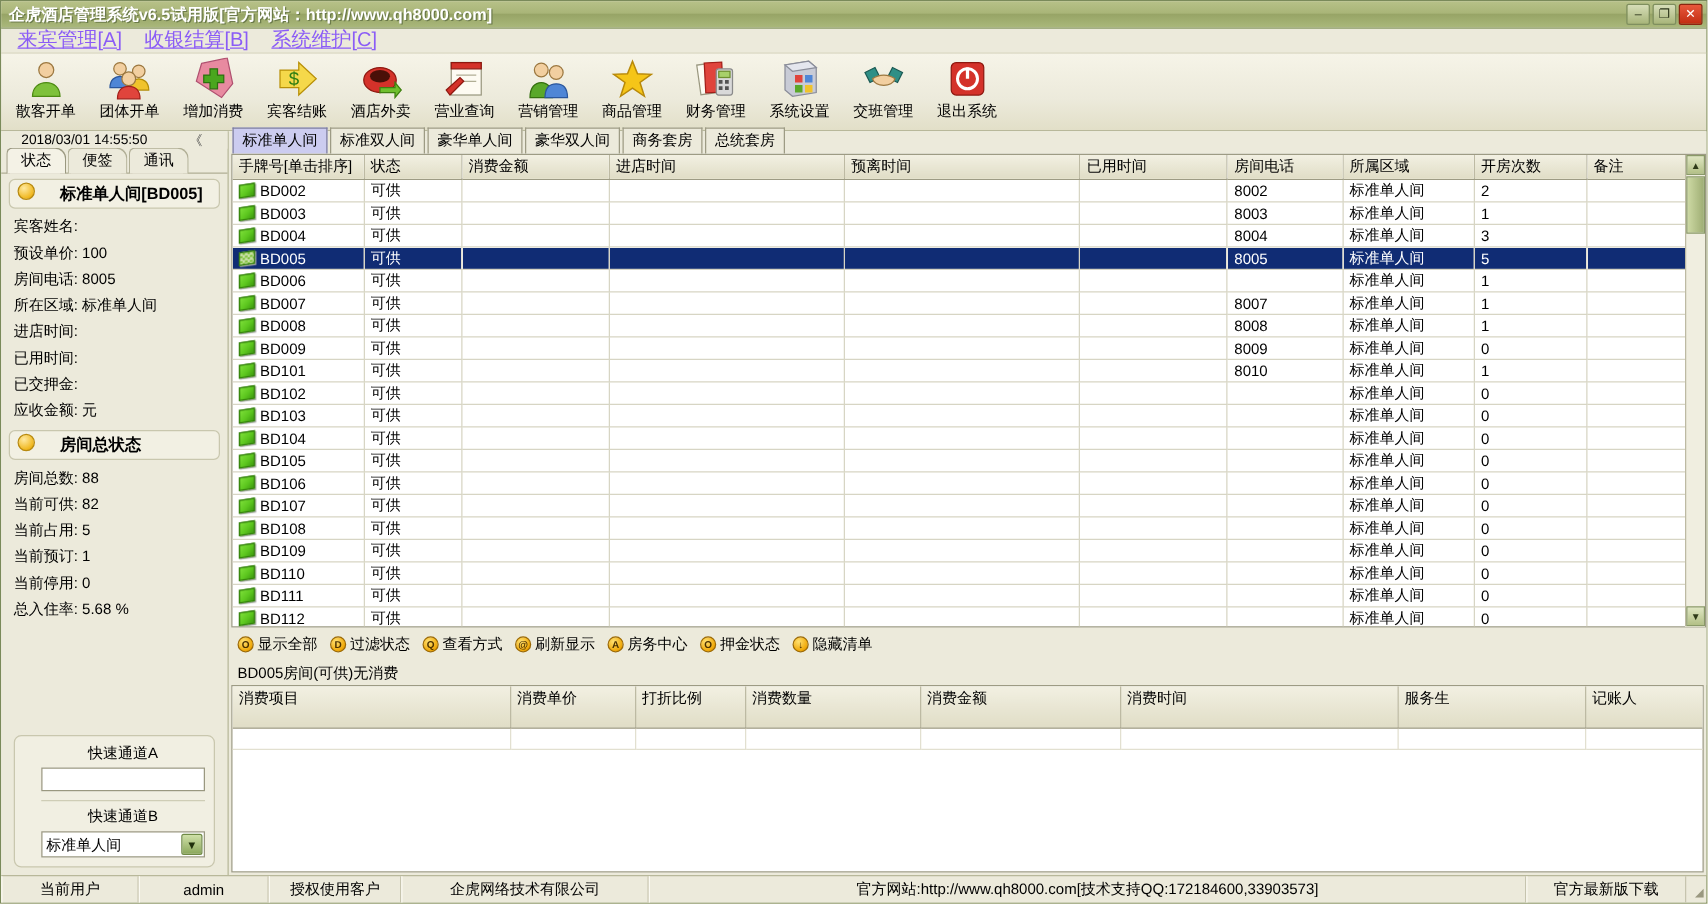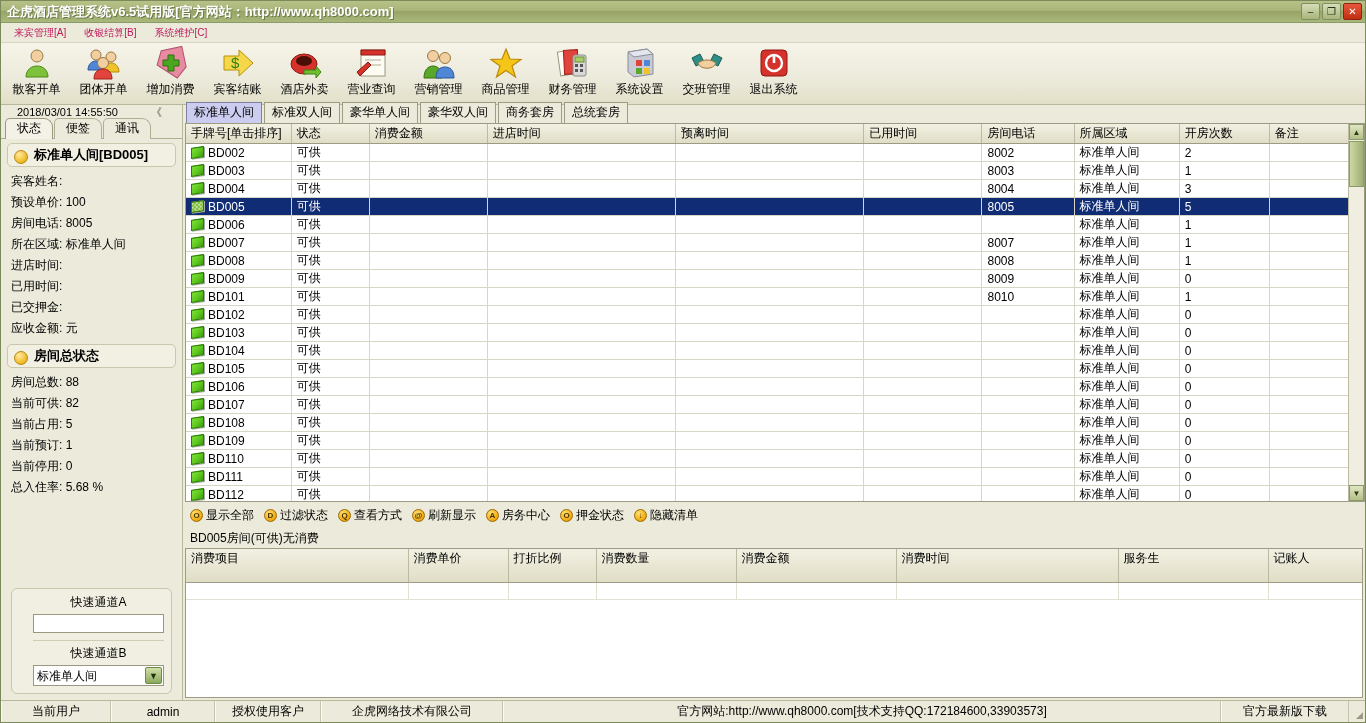--- a/index.html
+++ b/index.html
@@ -53,22 +53,23 @@
   
   .menubar {
     height: 20px;
     background: #eceadb;
     display: flex; align-items: center;
     border-bottom: 1px solid #d8d5c0;
     padding-left: 4px;
   }
   .menu-item {
     padding: 2px 9px;
-    font-size: 10px; color: #be185d;
+    font-size: 16px; color: #8b5cf6;
     cursor: default;
+    text-decoration: underline;
   }
 
   
   .toolbar {
     height: 62px;
     background: linear-gradient(to bottom,#f6f4e8 0%,#eceadb 60%,#e2dfc8 100%);
     display: flex; align-items: flex-start;
     border-bottom: 1px solid #b8b89a;
     padding-left: 2px;
   }
@@ -111,21 +112,21 @@
     color:#000;
   }
   .ltab.active { background: #f4f2e6; font-weight: normal; border-color:#9a9880;}
   .lpanel {
     flex: 1; border-top: 1px solid #b0ae95;
     padding: 4px 6px 0 6px;
     display:flex; flex-direction:column;
     overflow: hidden;
   }
   .group-head {
-    display: flex; align-items: flex-end; gap: 6px;
+    display: flex; align-items: flex-start; gap: 20px;
     border: 1px solid #c9c7ae;
     border-radius: 5px;
     background: #f2f0e3;
     padding: 2px 6px;
     margin-bottom: 4px;
   }
   .dot {
     width: 14px; height: 14px; border-radius: 50%;
     background: radial-gradient(circle at 35% 30%, #ffe9a0, #f0b820 70%, #c98b08);
     border: 1px solid #b88a10;
@@ -1025,19 +1026,19 @@
         </table>
       </div>
 
     </div>
   </div>
 
   <div class="statusbar">
     <div class="sb-cell" style="width:110px">当前用户</div>
     <div class="sb-cell" style="width:104px">admin</div>
     <div class="sb-cell" style="width:106px">授权使用客户</div>
-    <div class="sb-cell" style="width:182px">企虎网络技术有限公司</div>
+    <div class="sb-cell" style="width:198px">企虎网络技术有限公司</div>
     <div class="sb-cell sb-grow">官方网站:http://www.qh8000.com[技术支持QQ:172184600,33903573]</div>
     <div class="sb-cell" style="width:128px">官方最新版下载</div>
     <div class="sb-grip">◢</div>
   </div>
 
 </div>
 
 </body></html>

